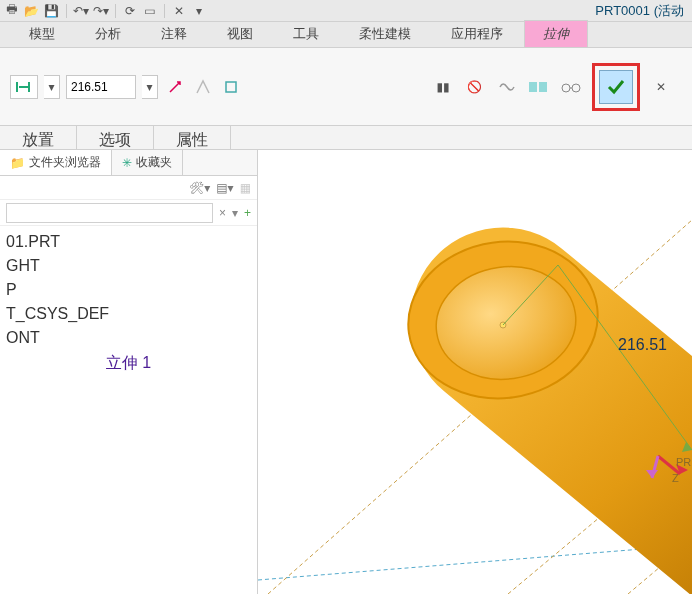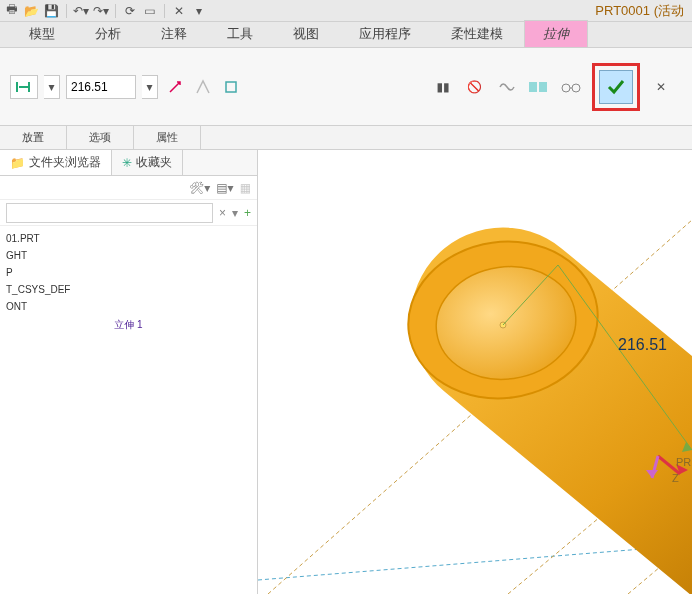--- a/index.html
+++ b/index.html
@@ -2,54 +2,54 @@
 <html><head>
 <meta charset="utf-8">
 <style>
   * { box-sizing: border-box; margin: 0; padding: 0; font-family: "Microsoft YaHei", Arial, sans-serif; }
   body { width: 692px; height: 594px; background: #fff; overflow: hidden; font-size: 12px; color: #333; position: relative; }
 
   
   .qat { height: 22px; background: #e9e9e9; border-bottom: 1px solid #d0d0d0; display: flex; align-items: center; padding: 0 4px; gap: 4px; }
   .qat .ico { width: 16px; height: 16px; display: flex; align-items: center; justify-content: center; color: #555; }
   .qat .sep { width: 1px; height: 14px; background: #c8c8c8; margin: 0 2px; }
-  .qat .title { margin-left: auto; color: #a16207; font-size: 13px; padding-right: 4px; }
+  .qat .title { margin-left: auto; color: #0c4a6e; font-size: 13px; padding-right: 4px; }
 
   
   .ribbon-tabs { height: 26px; background: #e9e9e9; border-bottom: 1px solid #d0d0d0; display: flex; align-items: flex-end; padding-left: 10px; gap: 2px; }
   .ribbon-tabs .tab { padding: 4px 18px 4px; font-size: 13px; color: #444; cursor: pointer; border: 1px solid transparent; border-bottom: none; }
   .ribbon-tabs .tab.active { background: #f9a8d4; border-color: #d0d0d0; font-style: italic; }
 
   
   .ribbon { height: 78px; background: #f7f7f7; border-bottom: 1px solid #d0d0d0; display: flex; align-items: center; padding: 0 10px; gap: 8px; position: relative; }
   .ribbon .group-left { display: flex; align-items: center; gap: 6px; }
   .depth-btn { width: 28px; height: 24px; border: 1px solid #c8c8c8; background: #fff; display: flex; align-items: center; justify-content: center; }
   .depth-input { width: 70px; height: 24px; border: 1px solid #c8c8c8; background: #fff; padding: 0 4px; font-size: 12px; }
   .drop-btn { width: 16px; height: 24px; border: 1px solid #c8c8c8; border-left: none; background: #fff; display:flex; align-items:center; justify-content:center; color:#555;}
   .tool-ico { width: 22px; height: 22px; display: flex; align-items: center; justify-content: center; color: #777; }
 
   .ribbon .group-right { position: absolute; right: 20px; display: flex; align-items: center; gap: 10px; }
   .ok-box { border: 3px solid #e03030; padding: 4px; }
   .ok-inner { width: 34px; height: 34px; background: #bfe4ff; border: 1px solid #7aa8c8; display: flex; align-items: center; justify-content: center; color: #1a8a1a; font-size: 20px; font-weight: bold; }
 
   
   .sub-tabs { height: 24px; background: #f3f3f3; border-bottom: 1px solid #d0d0d0; display: flex; }
-  .sub-tabs .stab { padding: 4px 22px; border-right: 1px solid #d0d0d0; font-size: 11px; color: #444; cursor: pointer; }
+  .sub-tabs .stab { padding: 4px 22px; border-right: 1px solid #d0d0d0; font-size: 16px; color: #444; cursor: pointer; }
 
   
   .main { position: absolute; top: 150px; left: 0; right: 0; bottom: 0; display: flex; }
   .sidebar { width: 258px; border-right: 1px solid #d0d0d0; background: #fff; display: flex; flex-direction: column; }
   .side-tabs { height: 26px; background: #f7f7f7; border-bottom: 1px solid #d0d0d0; display: flex; }
   .side-tabs .stab2 { padding: 5px 10px; border-right: 1px solid #d0d0d0; font-size: 12px; color: #444; display:flex; align-items:center; gap:4px;}
   .side-tabs .stab2.active { background: #fff; }
   .side-tools { height: 24px; border-bottom: 1px solid #eee; display: flex; align-items: center; justify-content: flex-end; gap: 6px; padding: 0 6px; color: #777; }
   .search-row { height: 26px; border-bottom: 1px solid #eee; display: flex; align-items: center; padding: 0 6px; gap: 6px; color:#888;}
   .search-row input { flex: 1; border: 1px solid #d0d0d0; height: 20px; padding: 0 4px; font-size: 11px;}
   .tree { flex: 1; overflow: auto; padding: 4px 0; }
-  .tree .node { padding: 3px 6px; font-size: 10px; color: #333; white-space: nowrap; }
+  .tree .node { padding: 3px 6px; font-size: 16px; color: #333; white-space: nowrap; }
   .tree .node.ins { color: #4c1d95; text-align: center; }
 
   .viewport { flex: 1; position: relative; background: #fff; overflow: hidden; }
   .viewport svg { position: absolute; inset: 0; }
 </style>
 </head>
 <body>
 
 <div class="qat">
   <span class="ico">🖶</span>
@@ -64,24 +64,24 @@
   <span class="sep"></span>
   <span class="ico">✕</span>
   <span class="ico">▾</span>
   <span class="title">PRT0001 (活动</span>
 </div>
 
 <div class="ribbon-tabs">
   <div class="tab">模型</div>
   <div class="tab">分析</div>
   <div class="tab">注释</div>
+  <div class="tab">视图</div>
   <div class="tab">工具</div>
-  <div class="tab">视图</div>
+  <div class="tab">柔性建模</div>
   <div class="tab">应用程序</div>
-  <div class="tab">柔性建模</div>
   <div class="tab active">拉伸</div>
 </div>
 
 <div class="ribbon">
   <div class="group-left">
     <div class="depth-btn">
       <svg width="18" height="14">
           <line x1="2" y1="2" x2="2" y2="12" stroke="#2a7" stroke-width="2"></line>
           <line x1="4" y1="7" x2="14" y2="7" stroke="#2a7" stroke-width="2"></line>
           <line x1="14" y1="2" x2="14" y2="12" stroke="#2a7" stroke-width="2"></line>

